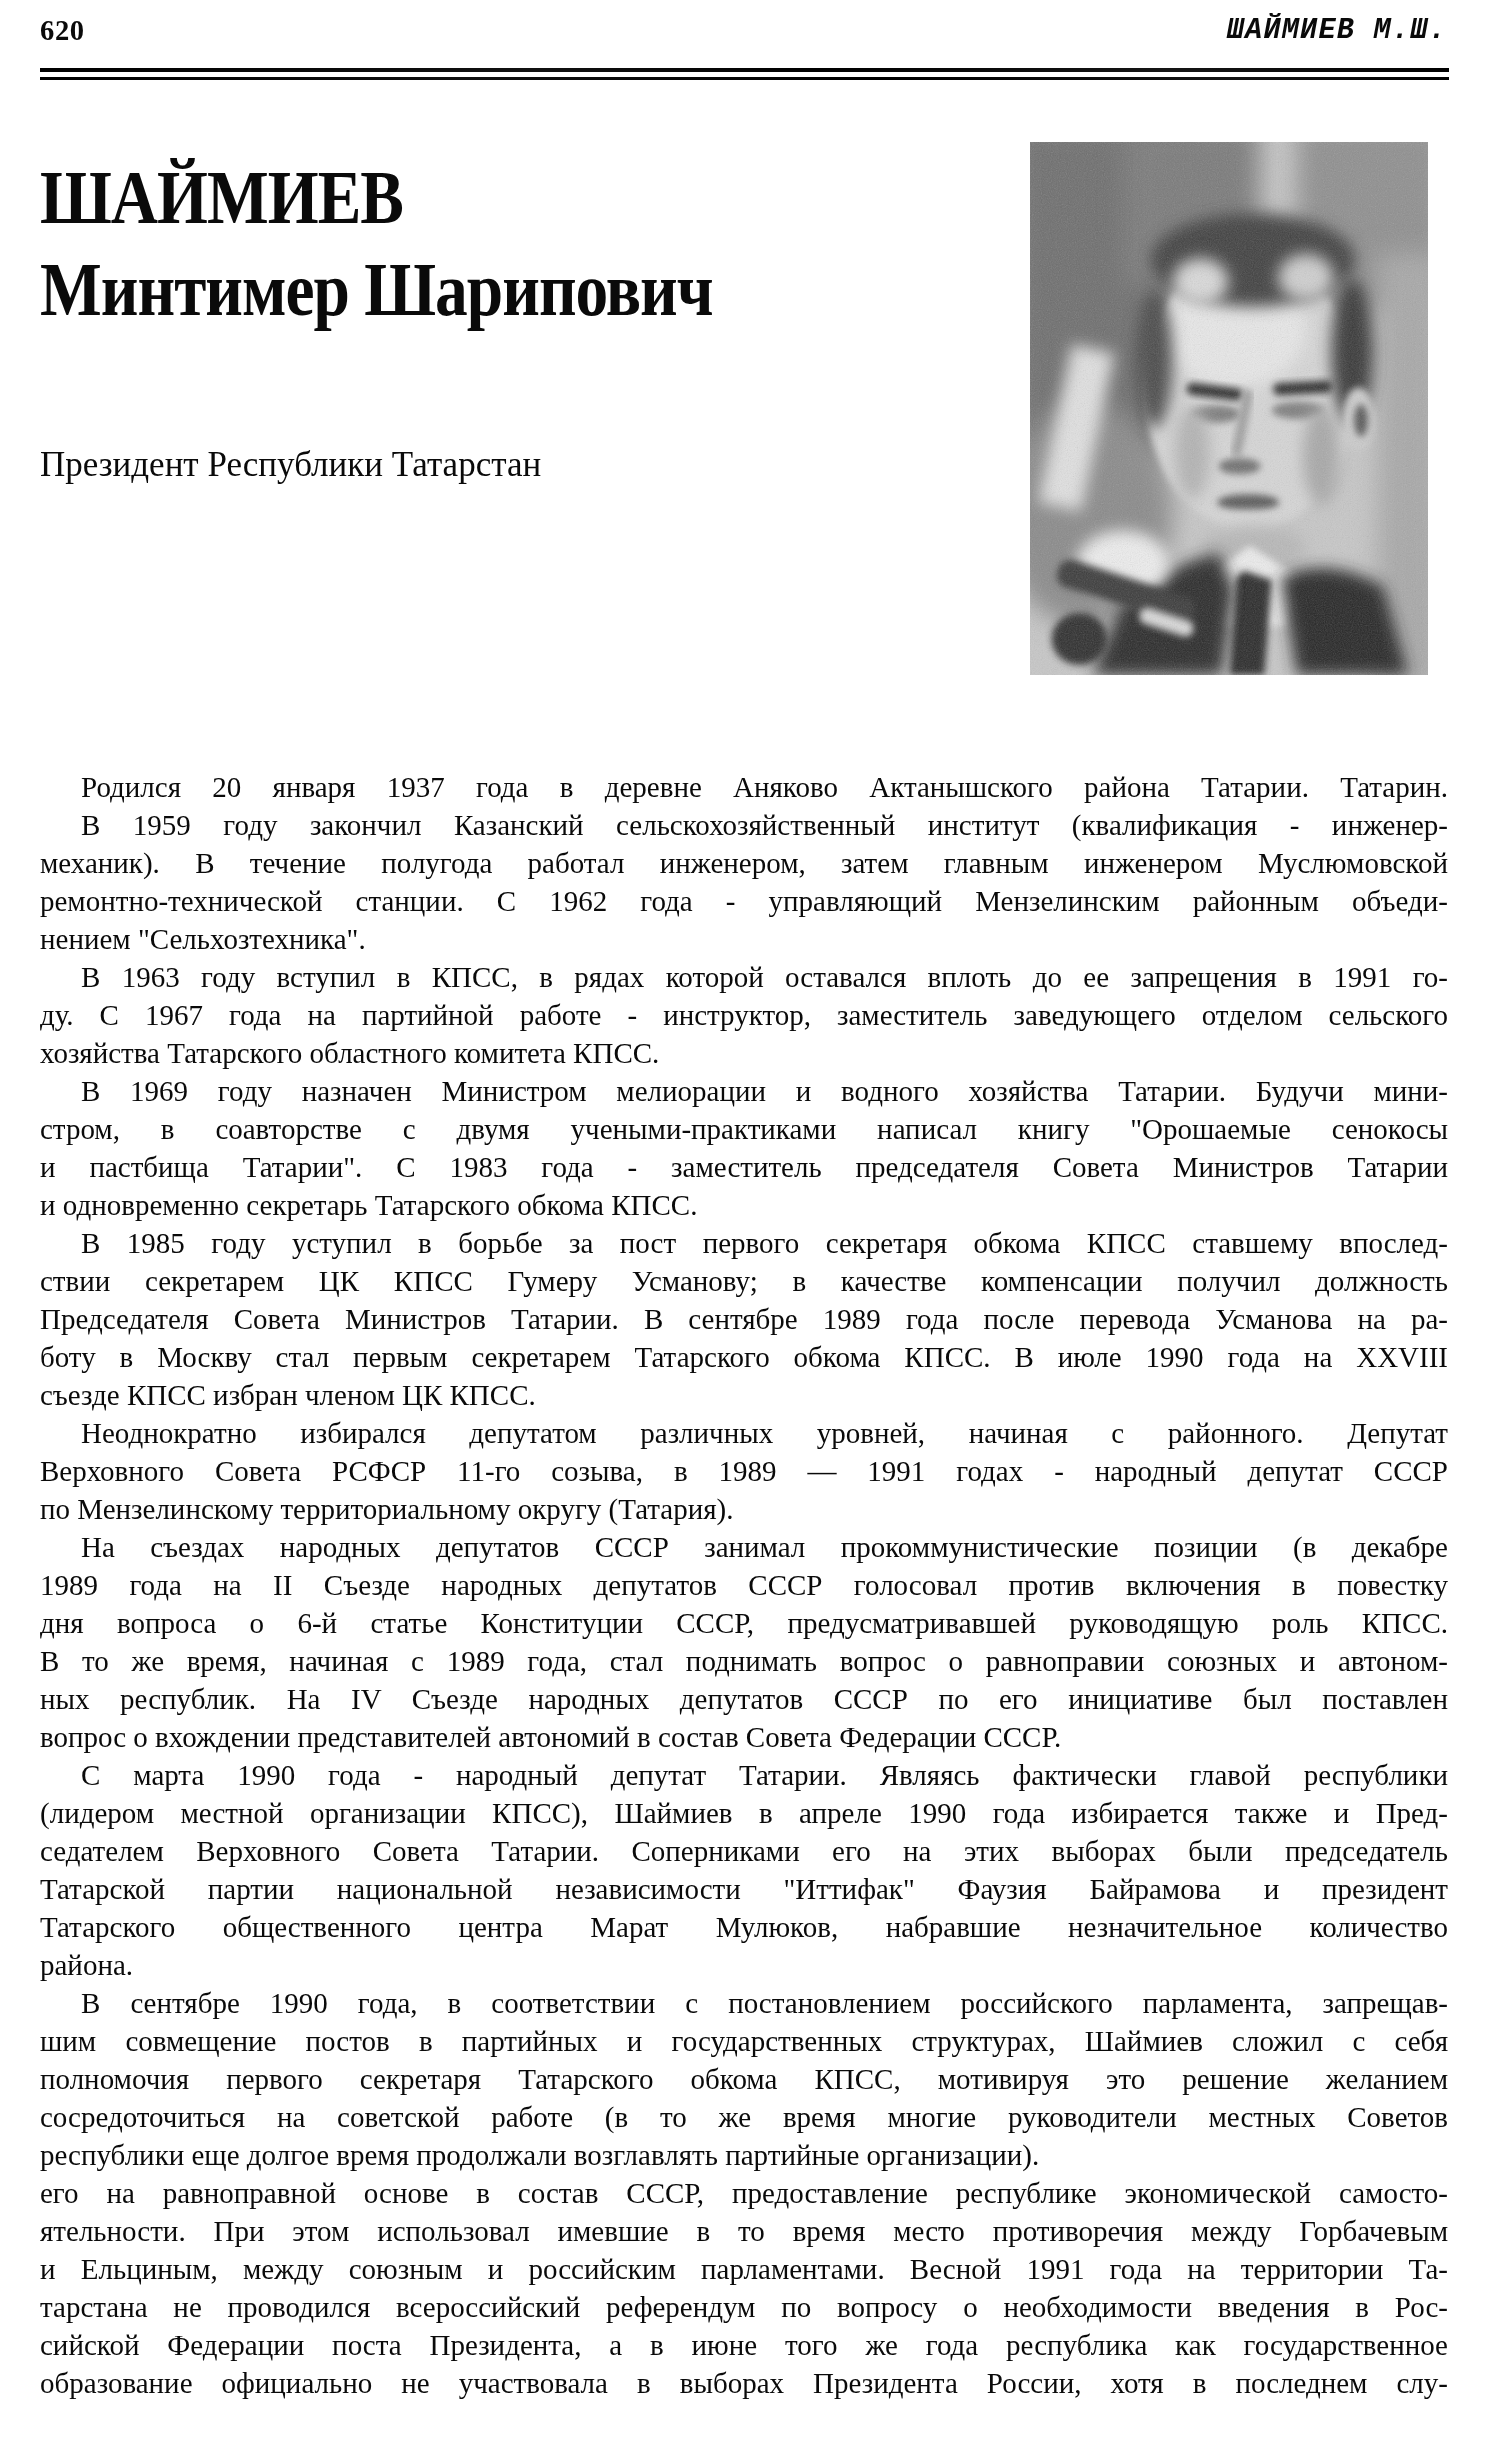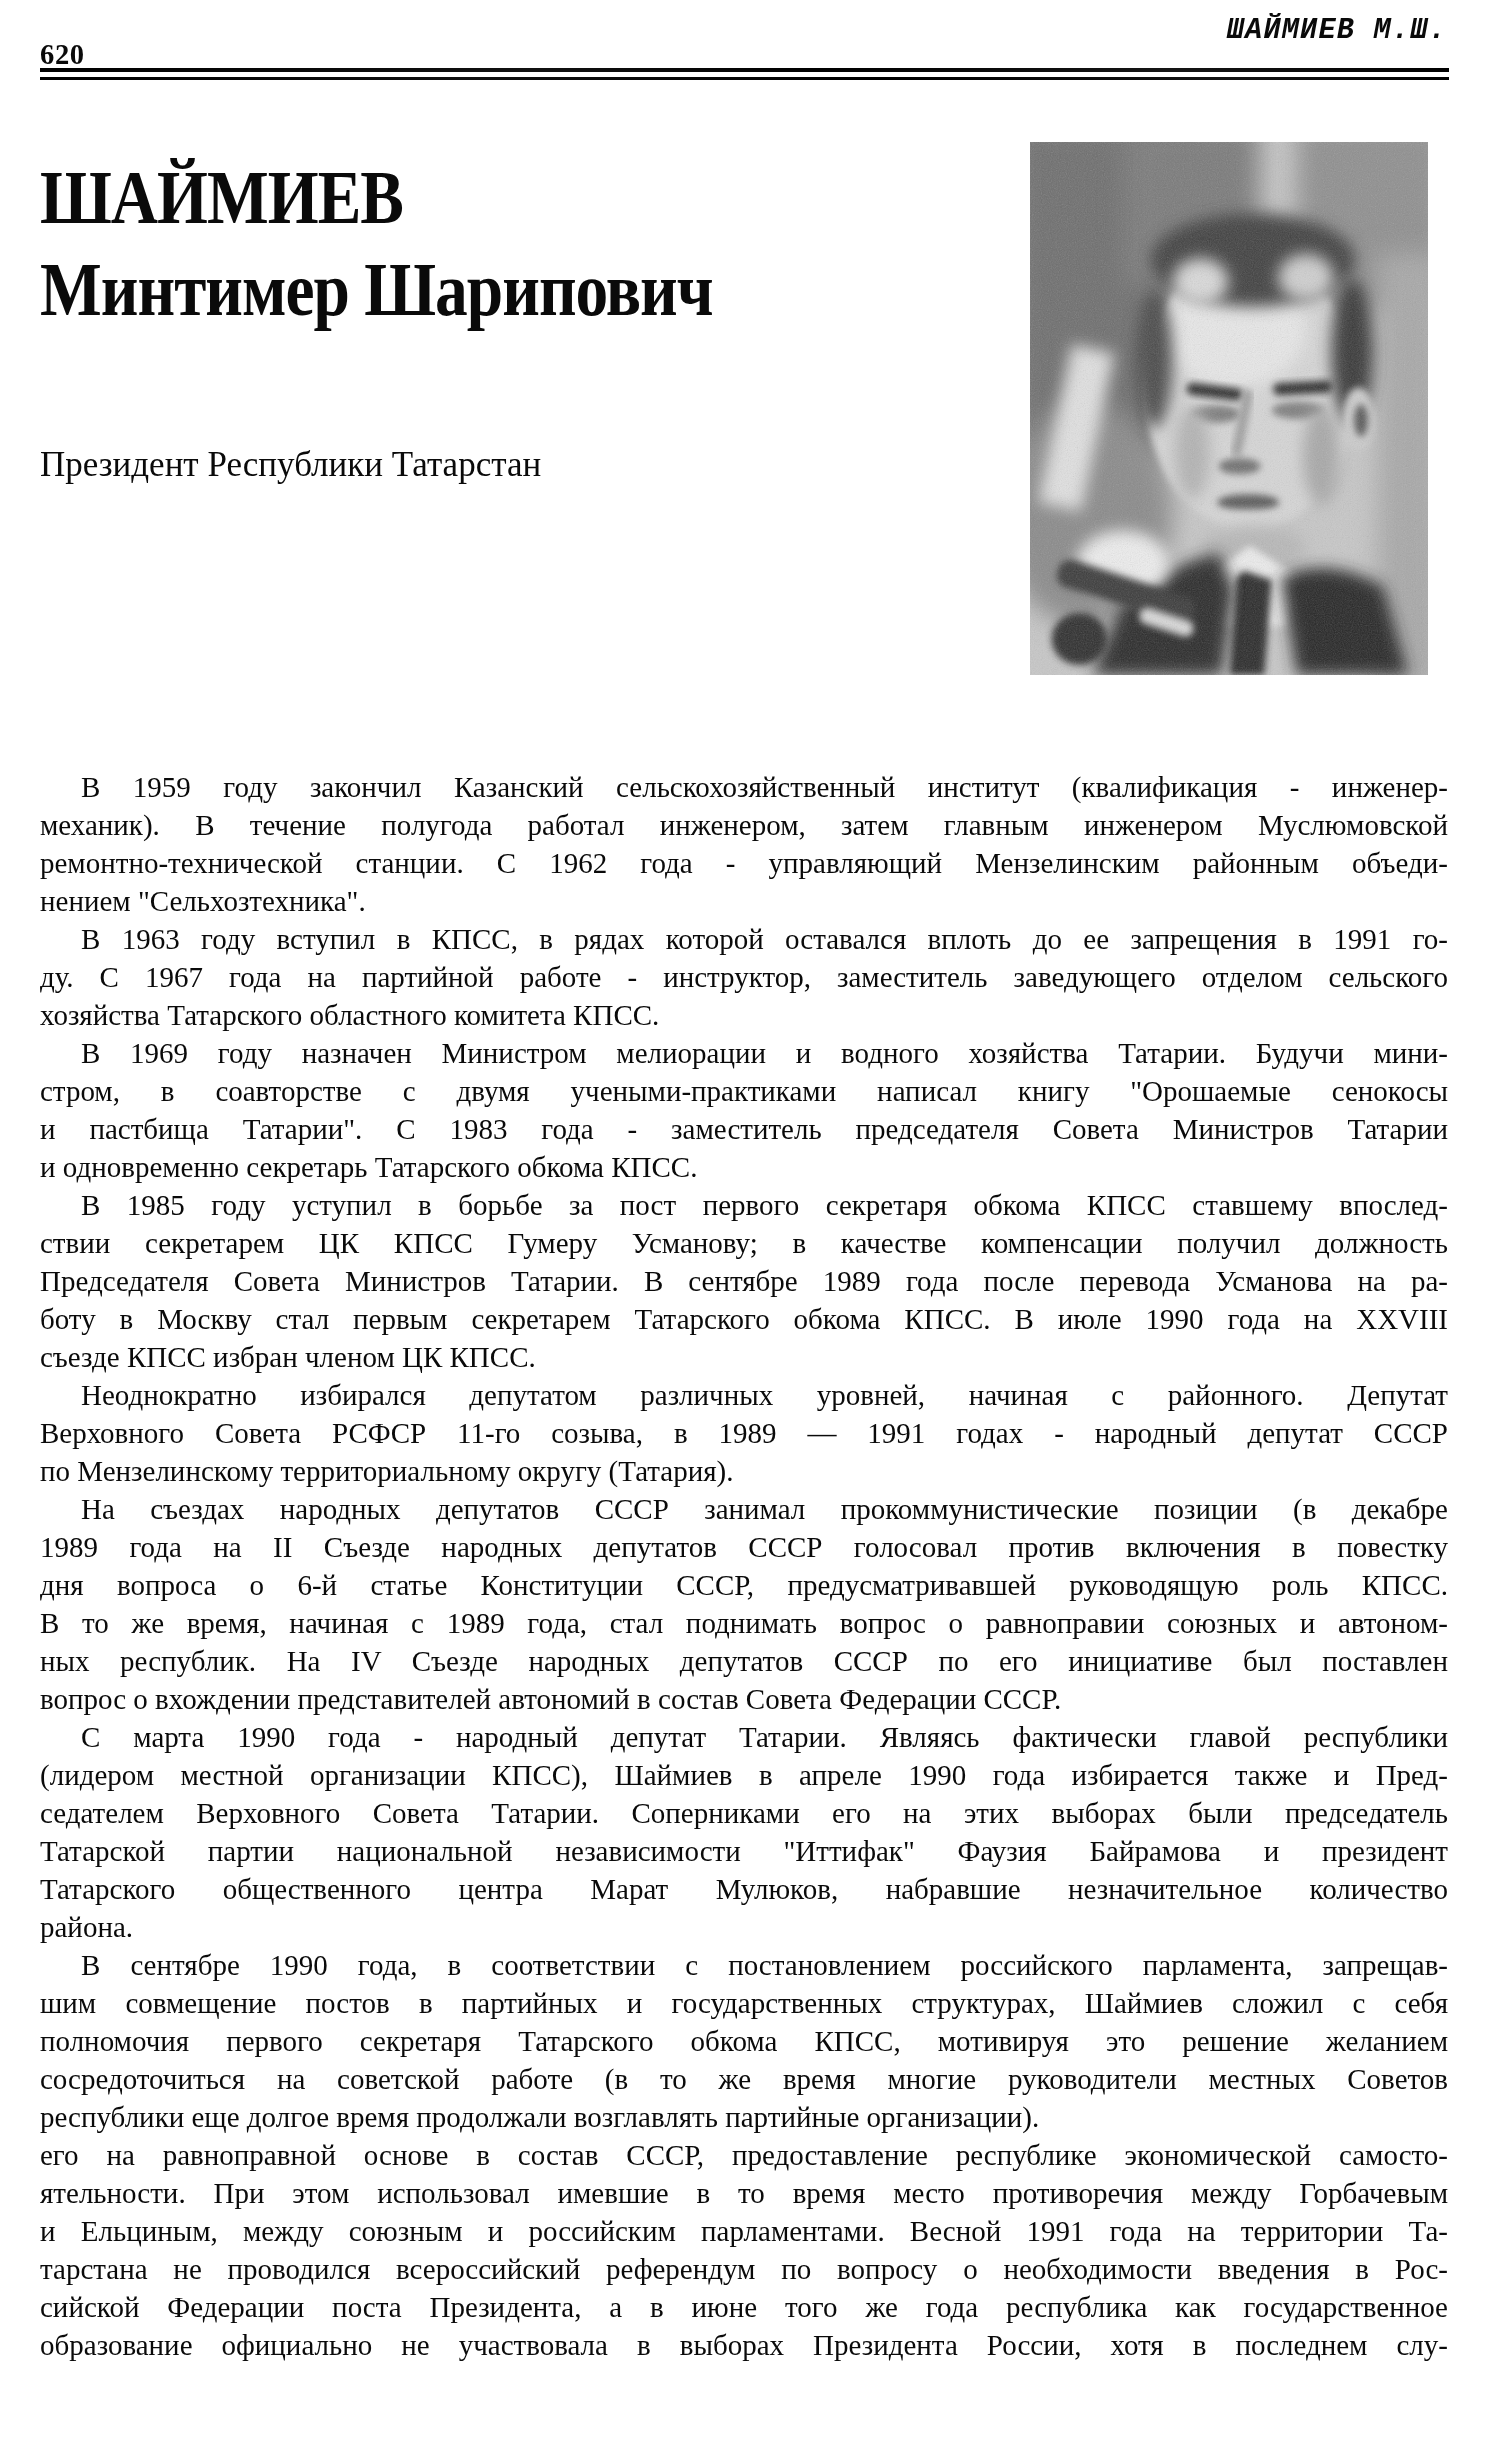--- a/index.html
+++ b/index.html
@@ -6,21 +6,21 @@
   .page{
     position:relative;
     width:1490px;height:2462px;
     background:#ffffff;
     color:#0a0a0a;
     font-family:"Liberation Serif", serif;
     overflow:hidden;
   }
   .header-num{
     position:absolute;left:40px;top:15px;
-    font-size:28.6px;font-weight:bold;letter-spacing:0.6px;margin-top:24px;
+    font-size:28.6px;font-weight:bold;letter-spacing:0.6px;
   }
   .header-title{
     position:absolute;right:43px;top:13.7px;
     font-size:28.6px;font-weight:bold;font-style:italic;letter-spacing:1.2px;font-family:Liberation Mono, monospace;
   }
   .rule{position:absolute;left:40px;right:41px;top:68px;}
   .rule .r1{height:3.7px;background:#040404;margin-bottom:5px;
     background:linear-gradient(90deg,#000 0%,#111 35%,#000 55%,#151515 80%,#000 100%);}
   .rule .r2{height:3.7px;
     background:linear-gradient(90deg,#000 0%,#101010 30%,#000 60%,#131313 85%,#000 100%);}
@@ -132,20 +132,23 @@
       <ellipse cx="150" cy="680" rx="75" ry="55" fill="#ededed" filter="url(#b12)"></ellipse>
       <rect x="40" y="700" width="230" height="46" rx="20" fill="#3b3b3b" filter="url(#b6)" transform="rotate(18 150 723)"></rect>
       <ellipse cx="80" cy="800" rx="45" ry="42" fill="#2f2f2f" filter="url(#b6)"></ellipse>
       <rect x="175" y="760" width="90" height="26" rx="12" fill="#d8d8d8" filter="url(#b6)" transform="rotate(18 220 773)"></rect>
 
       <rect width="642" height="858" filter="url(#grain)" opacity="0.55"></rect>
     </svg>
   </div>
 
   <div class="body">
+      <div class="para fill-last">
+        <div class="line first last">Родился 20 января 1937 года в деревне Аняково Актанышского района Татарии. Татарин.</div>
+      </div>
       <div class="para">
         <div class="line first">В 1959 году закончил Казанский сельскохозяйственный институт (квалификация - инженер-</div>
         <div class="line">механик). В течение полугода работал инженером, затем главным инженером Муслюмовской</div>
         <div class="line">ремонтно-технической станции. С 1962 года - управляющий Мензелинским районным объеди-</div>
         <div class="line last">нением "Сельхозтехника".</div>
       </div>
       <div class="para">
         <div class="line first">В 1963 году вступил в КПСС, в рядах которой оставался вплоть до ее запрещения в 1991 го-</div>
         <div class="line">ду. С 1967 года на партийной работе - инструктор, заместитель заведующего отделом сельского</div>
         <div class="line last">хозяйства Татарского областного комитета КПСС.</div>

